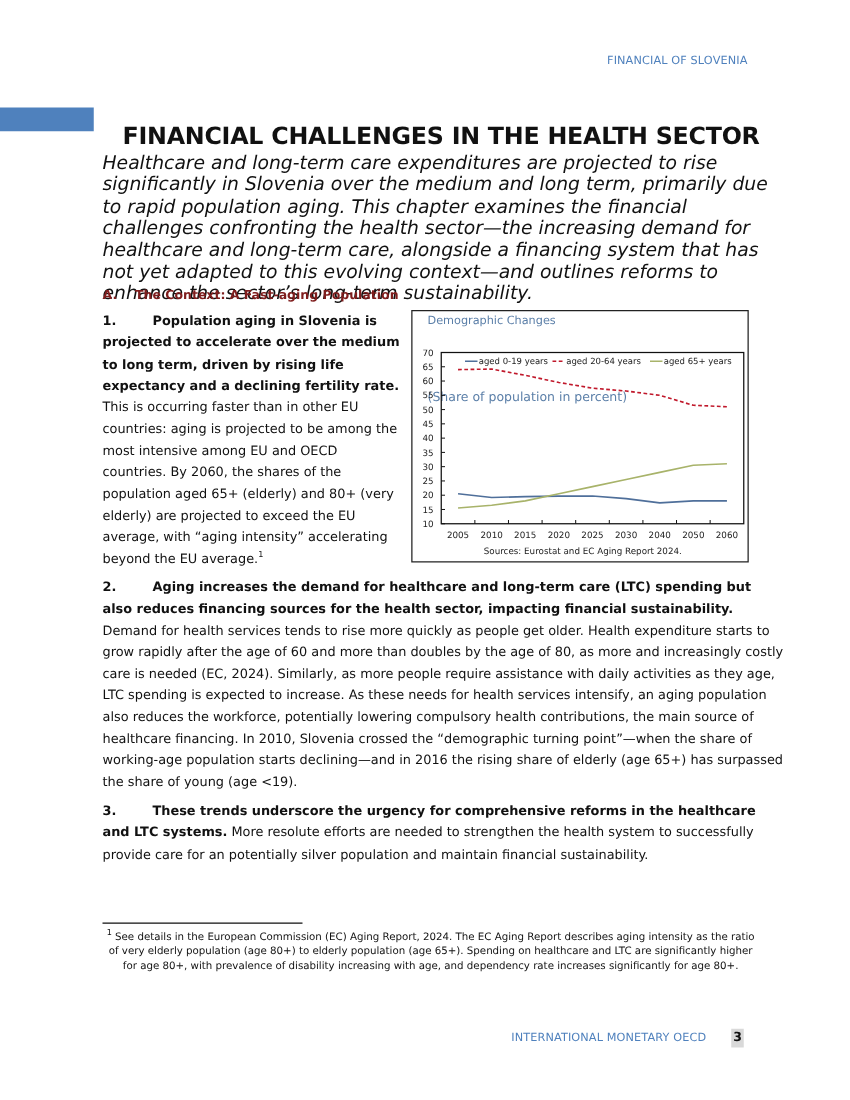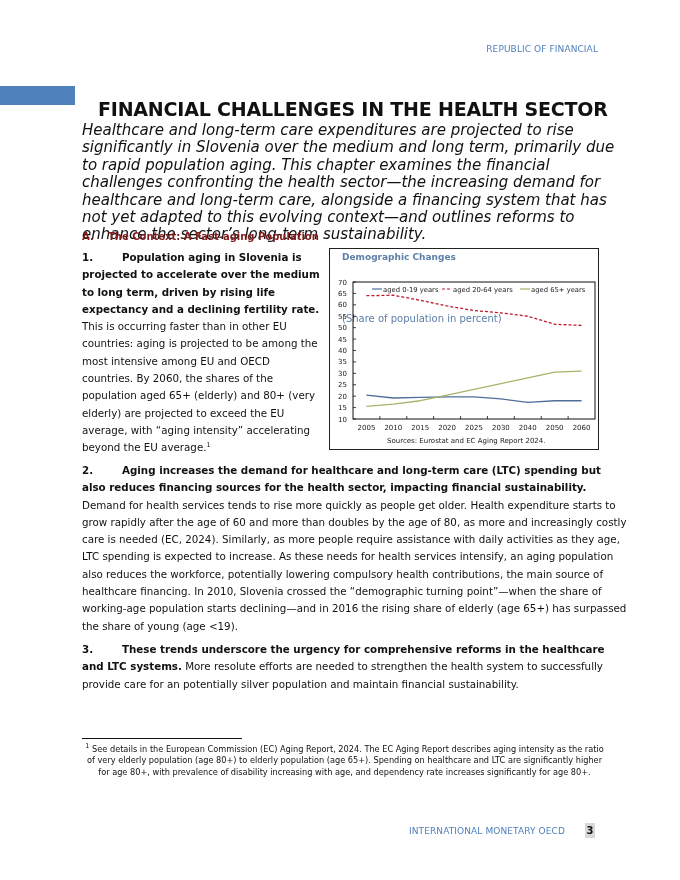--- a/index.html
+++ b/index.html
@@ -16,34 +16,34 @@
   .section-head .letter { display: inline-block; width: 26px; }
   .para { position: absolute; font-size: 10.3px; line-height: 17.3px; color: #111; }
   .para b { font-weight: bold; }
   .para .num { display: inline-block; width: 40px; font-weight: bold; }
   .p1 { left: 82px; top: 249px; width: 240px; }
   .p2 { left: 82px; top: 462px; width: 545px; }
   .p3 { left: 82px; top: 641px; width: 545px; }
   sup { font-size: 6.5px; vertical-align: super; line-height: 0; }
   .chart-frame { position: absolute; left: 329px; top: 248px; width: 270px; height: 202px;
          border: 1px solid #222; box-sizing: border-box; }
-  .chart-title { position: absolute; left: 12px; top: 3px; font-size: 9px; font-weight: bold; color: #5b7fa8; }
+  .chart-title { position: absolute; left: 12px; top: 3px; font-size: 9px; font-weight: normal; color: #5b7fa8; }
   .chart-subtitle { position: absolute; left: 12px; top: 24px; font-size: 10px; color: #5b7fa8; margin-top: 40px; }
   .chart-source { position: absolute; left: 13px; top: 188px; font-size: 7px; color: #222; white-space: nowrap; margin-left: 44px; }
   .chart-svg { position: absolute; left: 0; top: 0; }
   .footnote-rule { position: absolute; left: 82px; top: 738px; width: 160px; border-top: 1px solid #111; }
   .footnote { position: absolute; left: 82px; top: 744px; width: 525px; font-size: 8.2px; line-height: 11.4px; color: #111; text-align: center; }
   .footer-org { position: absolute; left: 409px; top: 826px; font-size: 9px; color: #4f81bd; letter-spacing: 0.1px; }
   .footer-page { position: absolute; left: 585px; top: 823px; width: 10px; height: 15px; background: #d9d9d9;
          font-size: 10px; font-weight: bold; text-align: center; line-height: 15px; color: #111; }
 </style>
 </head>
 <body>
 
-<div class="running-head">REPUBLIC OF FINANCIAL</div>
+<div class="running-head">FINANCIAL OF SLOVENIA</div>
 <div class="title-bar"></div>
 <h1 class="title" style="margin:16px;">FINANCIAL CHALLENGES IN THE HEALTH SECTOR</h1>
 
 <div class="abstract">Healthcare and long-term care expenditures are projected to rise significantly in Slovenia over the medium and long term, primarily due to rapid population aging. This chapter examines the financial challenges confronting the health sector—the increasing demand for healthcare and long-term care, alongside a financing system that has not yet adapted to this evolving context—and outlines reforms to enhance the sector’s long-term sustainability.</div>
 
 <div class="section-head">
   <span class="letter">A.</span><span>The Context: A Fast-aging Population</span>
 </div>
 
 <div class="para p1"><span class="num">1.</span><b>Population aging in Slovenia is projected to accelerate over the medium to long term, driven by rising life expectancy and a declining fertility rate.</b><span> This is occurring faster than in other EU countries: aging is projected to be among the most intensive among EU and OECD countries. By 2060, the shares of the population aged 65+ (elderly) and 80+ (very elderly) are projected to exceed the EU average, with “aging intensity” accelerating beyond the EU average.</span><sup>1</sup></div>

